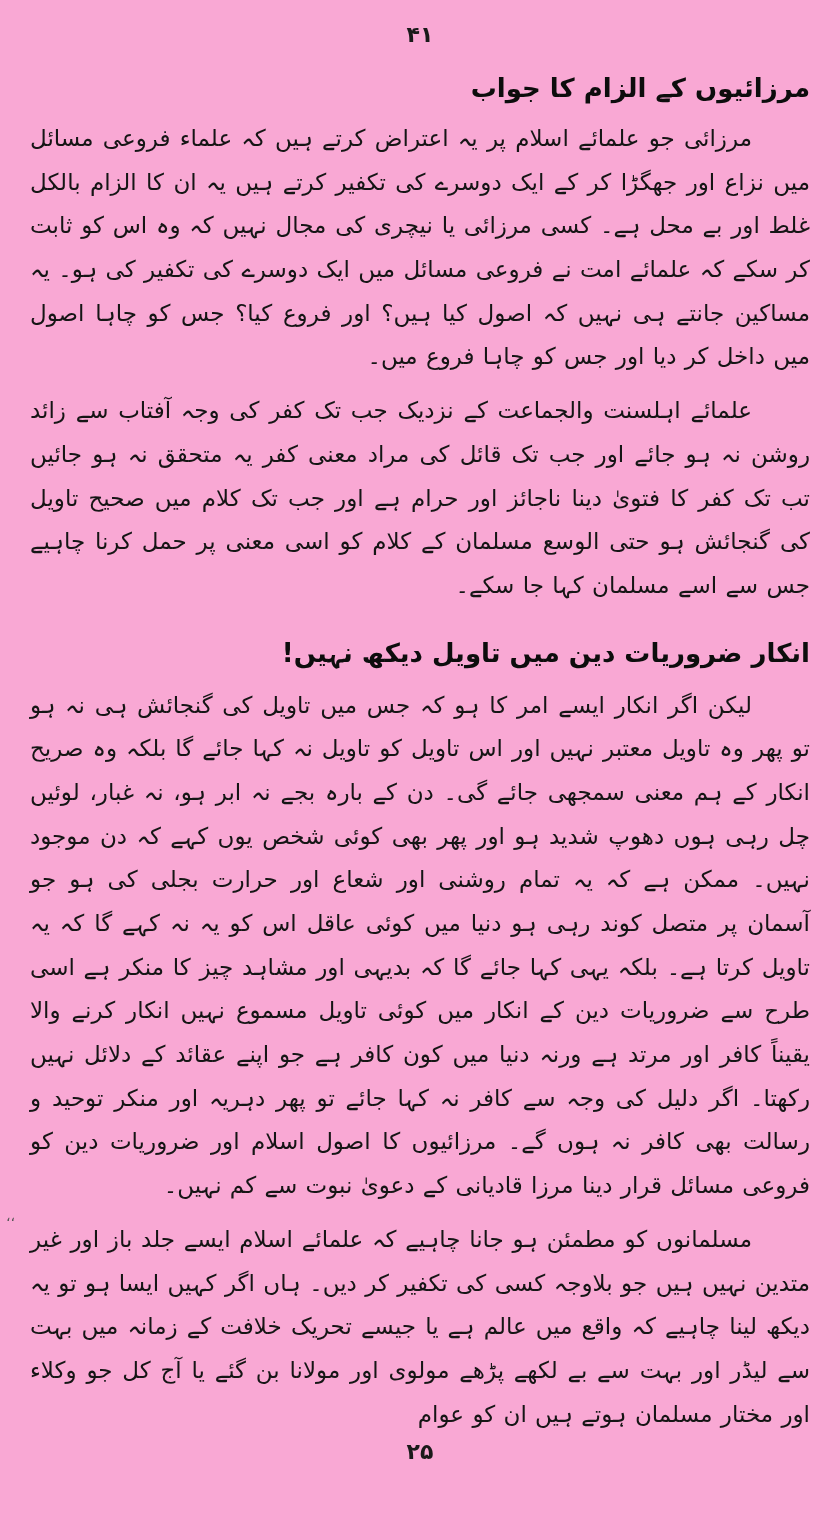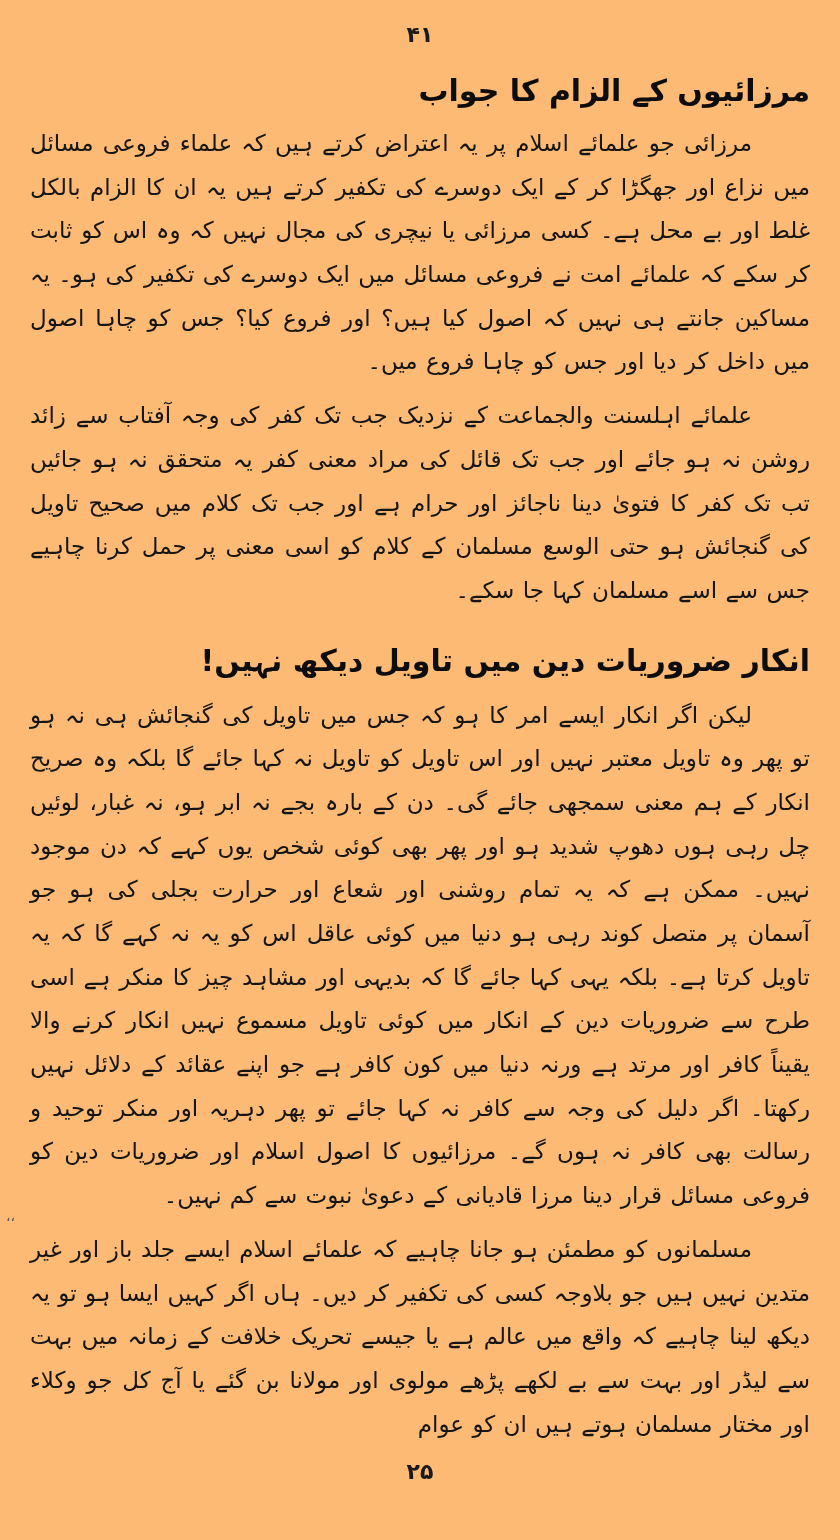--- a/index.html
+++ b/index.html
@@ -11,43 +11,43 @@
     width: 840px;
     height: 1540px;
     overflow: hidden;
     font-family: "DejaVu Sans", sans-serif;
   }
   .page {
     position: relative;
     box-sizing: border-box;
     width: 840px;
     height: 1540px;
-    background: #fdba74;
+    background: #f9a8d4;
     color: #131313;
     direction: rtl;
     padding: 22px 30px 0 30px;
   }
   .page-num {
     text-align: center;
     font-size: 22px;
     font-weight: 700;
     color: #1a1a1a;
   }
   .page-num.top {
     margin-bottom: 26px;
   }
   .page-num.bottom {
     position: absolute;
-    bottom: 56px;
+    bottom: 76px;
     left: 0;
     right: 0;
   }
   h1.heading {
     margin: 0 0 14px 0;
-    font-size: 30px;
+    font-size: 26px;
     font-weight: 700;
     text-align: right;
     color: #0d0d0d;
     letter-spacing: 0.5px;
   }
   h1.heading.second {
     margin-top: 30px;
     margin-bottom: 16px;
   }
   p.para {

